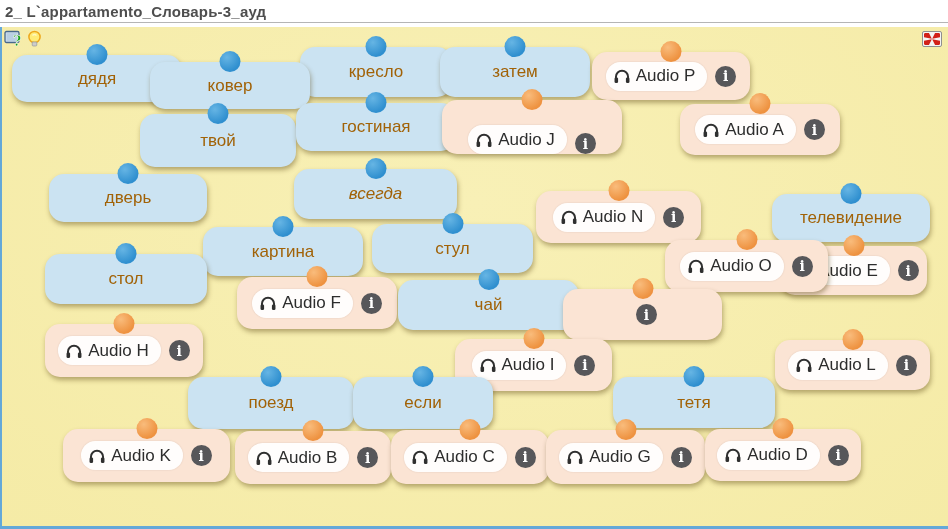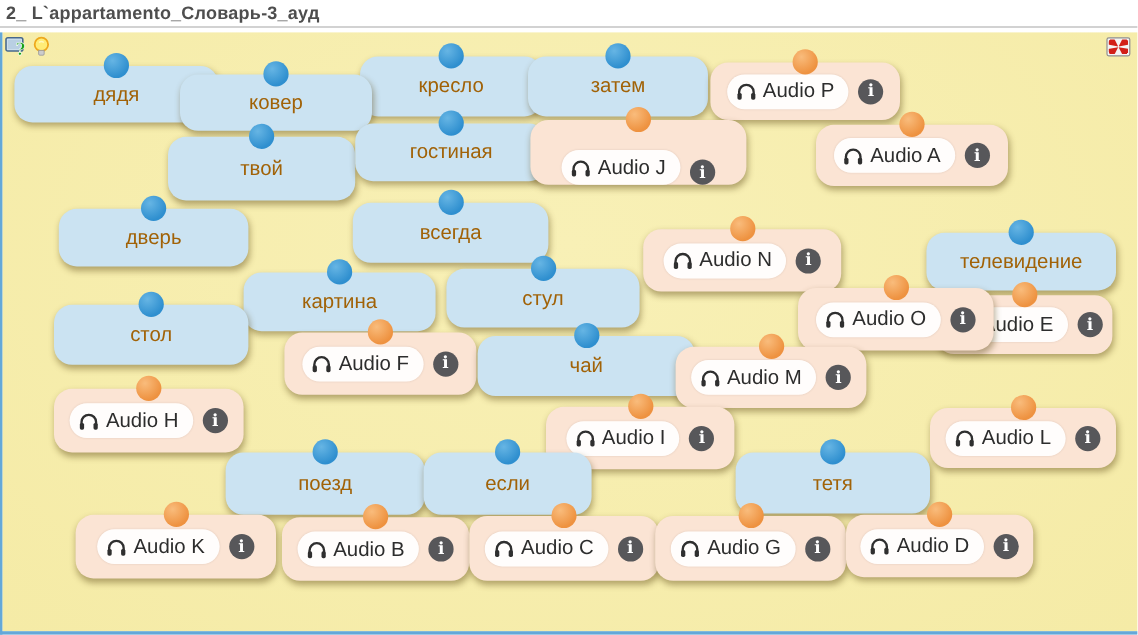--- a/index.html
+++ b/index.html
@@ -157,21 +157,21 @@
           <rect x="14.4" y="10.6" width="4" height="6.4" rx="1.6" fill="#2f2f2f"></rect>
         </svg>
         <span class="alabel">Audio A</span>
       </span>
       <span class="info">i</span>
     </div>
     <div class="card word" style="left: 15px; top: 174px; width: 158px; height: 48px; margin-left: 34px;">
       <span class="dot"></span>
       <span class="wlabel">дверь</span>
     </div>
-    <div class="card word" style="left: 294px; top: 169px; width: 163px; height: 50px;">
+    <div class="card word" style="left: 294px; top: 169px; width: 163px; height: 50px; font-style: italic;">
       <span class="dot"></span>
       <span class="wlabel">всегда</span>
     </div>
     <div class="card audio" style="left: 536px; top: 191px; width: 165px; height: 52px;">
       <span class="dot"></span>
       <span class="pill">
         <svg width="18" height="16" viewBox="0 0 20 18">
           <path d="M3.2 13 v-3.2 a6.8 6.8 0 0 1 13.6 0 V13" fill="none" stroke="#2f2f2f" stroke-width="2.2"></path>
           <rect x="1.6" y="10.6" width="4" height="6.4" rx="1.6" fill="#2f2f2f"></rect>
           <rect x="14.4" y="10.6" width="4" height="6.4" rx="1.6" fill="#2f2f2f"></rect>
@@ -231,28 +231,20 @@
         <span class="alabel">Audio F</span>
       </span>
       <span class="info">i</span>
     </div>
     <div class="card word" style="left: 398px; top: 280px; width: 181px; height: 50px;">
       <span class="dot"></span>
       <span class="wlabel">чай</span>
     </div>
     <div class="card audio" style="left: 563px; top: 289px; width: 159px; height: 51px;">
       <span class="dot"></span>
-      <span class="pill">
-        <svg width="18" height="16" viewBox="0 0 20 18">
-          <path d="M3.2 13 v-3.2 a6.8 6.8 0 0 1 13.6 0 V13" fill="none" stroke="#2f2f2f" stroke-width="2.2"></path>
-          <rect x="1.6" y="10.6" width="4" height="6.4" rx="1.6" fill="#2f2f2f"></rect>
-          <rect x="14.4" y="10.6" width="4" height="6.4" rx="1.6" fill="#2f2f2f"></rect>
-        </svg>
-        <span class="alabel">Audio M</span>
-      </span>
       <span class="info">i</span>
     </div>
     <div class="card audio" style="left: 45px; top: 324px; width: 158px; height: 53px;">
       <span class="dot"></span>
       <span class="pill">
         <svg width="18" height="16" viewBox="0 0 20 18">
           <path d="M3.2 13 v-3.2 a6.8 6.8 0 0 1 13.6 0 V13" fill="none" stroke="#2f2f2f" stroke-width="2.2"></path>
           <rect x="1.6" y="10.6" width="4" height="6.4" rx="1.6" fill="#2f2f2f"></rect>
           <rect x="14.4" y="10.6" width="4" height="6.4" rx="1.6" fill="#2f2f2f"></rect>
         </svg>

